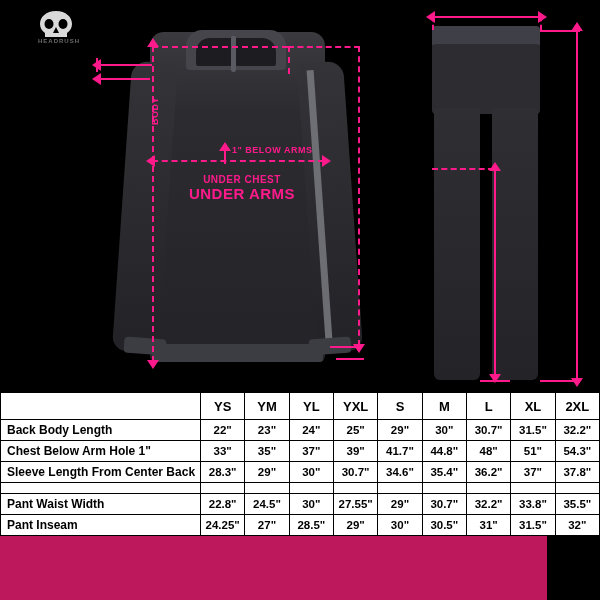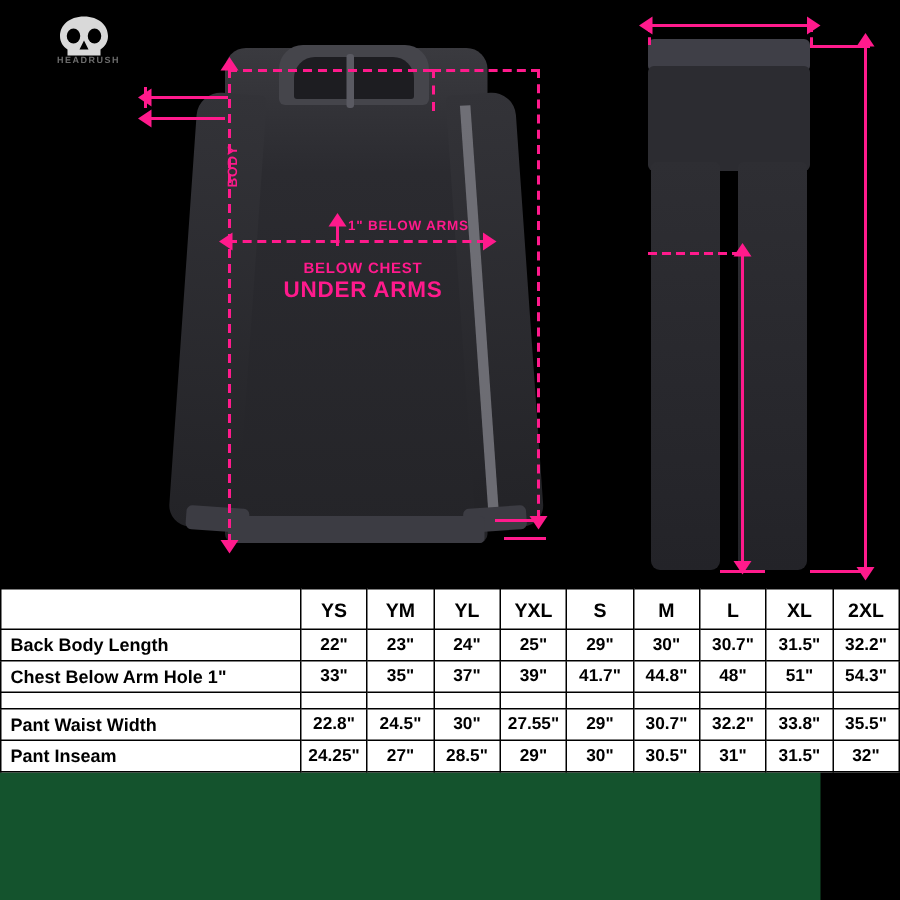--- a/index.html
+++ b/index.html
@@ -204,21 +204,21 @@
   }
   .mglabel.center { text-align: center; }
 
   
   #sizetable {
     position: absolute;
     left: 0;
     top: 392px;
     width: 547px;
     height: 208px;
-    background: #14532d;
+    background: #be185d;
     border-collapse: collapse;
     font-family: "Liberation Sans", sans-serif;
   }
   table.sz {
     width: 600px;
     border-collapse: collapse;
     table-layout: fixed;
     background: #fff;
   }
   table.sz th, table.sz td {
@@ -290,21 +290,21 @@
     <div class="dash-v" style="left:288px; top:46px; height:28px;"></div>
 
     <div class="dash-h" style="left:152px; top:160px; width:172px;"></div>
     <div class="arrow ar-left" style="left:146px; top:155px;"></div>
     <div class="arrow ar-right" style="left:322px; top:155px;"></div>
 
     <div class="mg mgline-v" style="left:224px; top:150px; height:14px;"></div>
     <div class="arrow ar-up" style="left:219px; top:142px;"></div>
     <div class="mglabel" style="left:232px; top:145px;">1" BELOW ARMS</div>
 
-    <div class="mglabel center" style="left:178px; top:174px; width:128px; font-size:10px;">BELOW CHEST</div>
+    <div class="mglabel center" style="left:178px; top:174px; width:128px; font-size:10px;">UNDER CHEST</div>
     <div class="mglabel center" style="left:178px; top:185px; width:128px; font-size:15px;">UNDER ARMS</div>
 
     <div class="dash-h" style="left:288px; top:46px; width:72px;"></div>
     <div class="dash-v" style="left:358px; top:46px; height:300px;"></div>
     <div class="mg mgline-h" style="left:330px; top:346px; width:30px;"></div>
     <div class="arrow ar-down" style="left:353px; top:344px;"></div>
     <div class="mg mgline-h" style="left:336px; top:358px; width:28px;"></div>
 
     <div class="garment pants-waist"></div>
     <div class="garment pants-hip"></div>
@@ -370,20 +370,32 @@
           <td>33"</td>
           <td>35"</td>
           <td>37"</td>
           <td>39"</td>
           <td>41.7"</td>
           <td>44.8"</td>
           <td>48"</td>
           <td>51"</td>
           <td>54.3"</td>
         </tr>
+        <tr>
+          <td class="lbl">Sleeve Length From Center Back</td>
+          <td>28.3"</td>
+          <td>29"</td>
+          <td>30"</td>
+          <td>30.7"</td>
+          <td>34.6"</td>
+          <td>35.4"</td>
+          <td>36.2"</td>
+          <td>37"</td>
+          <td>37.8"</td>
+        </tr>
         <tr class="spacer">
           <td></td>
           <td></td>
           <td></td>
           <td></td>
           <td></td>
           <td></td>
           <td></td>
           <td></td>
           <td></td>

